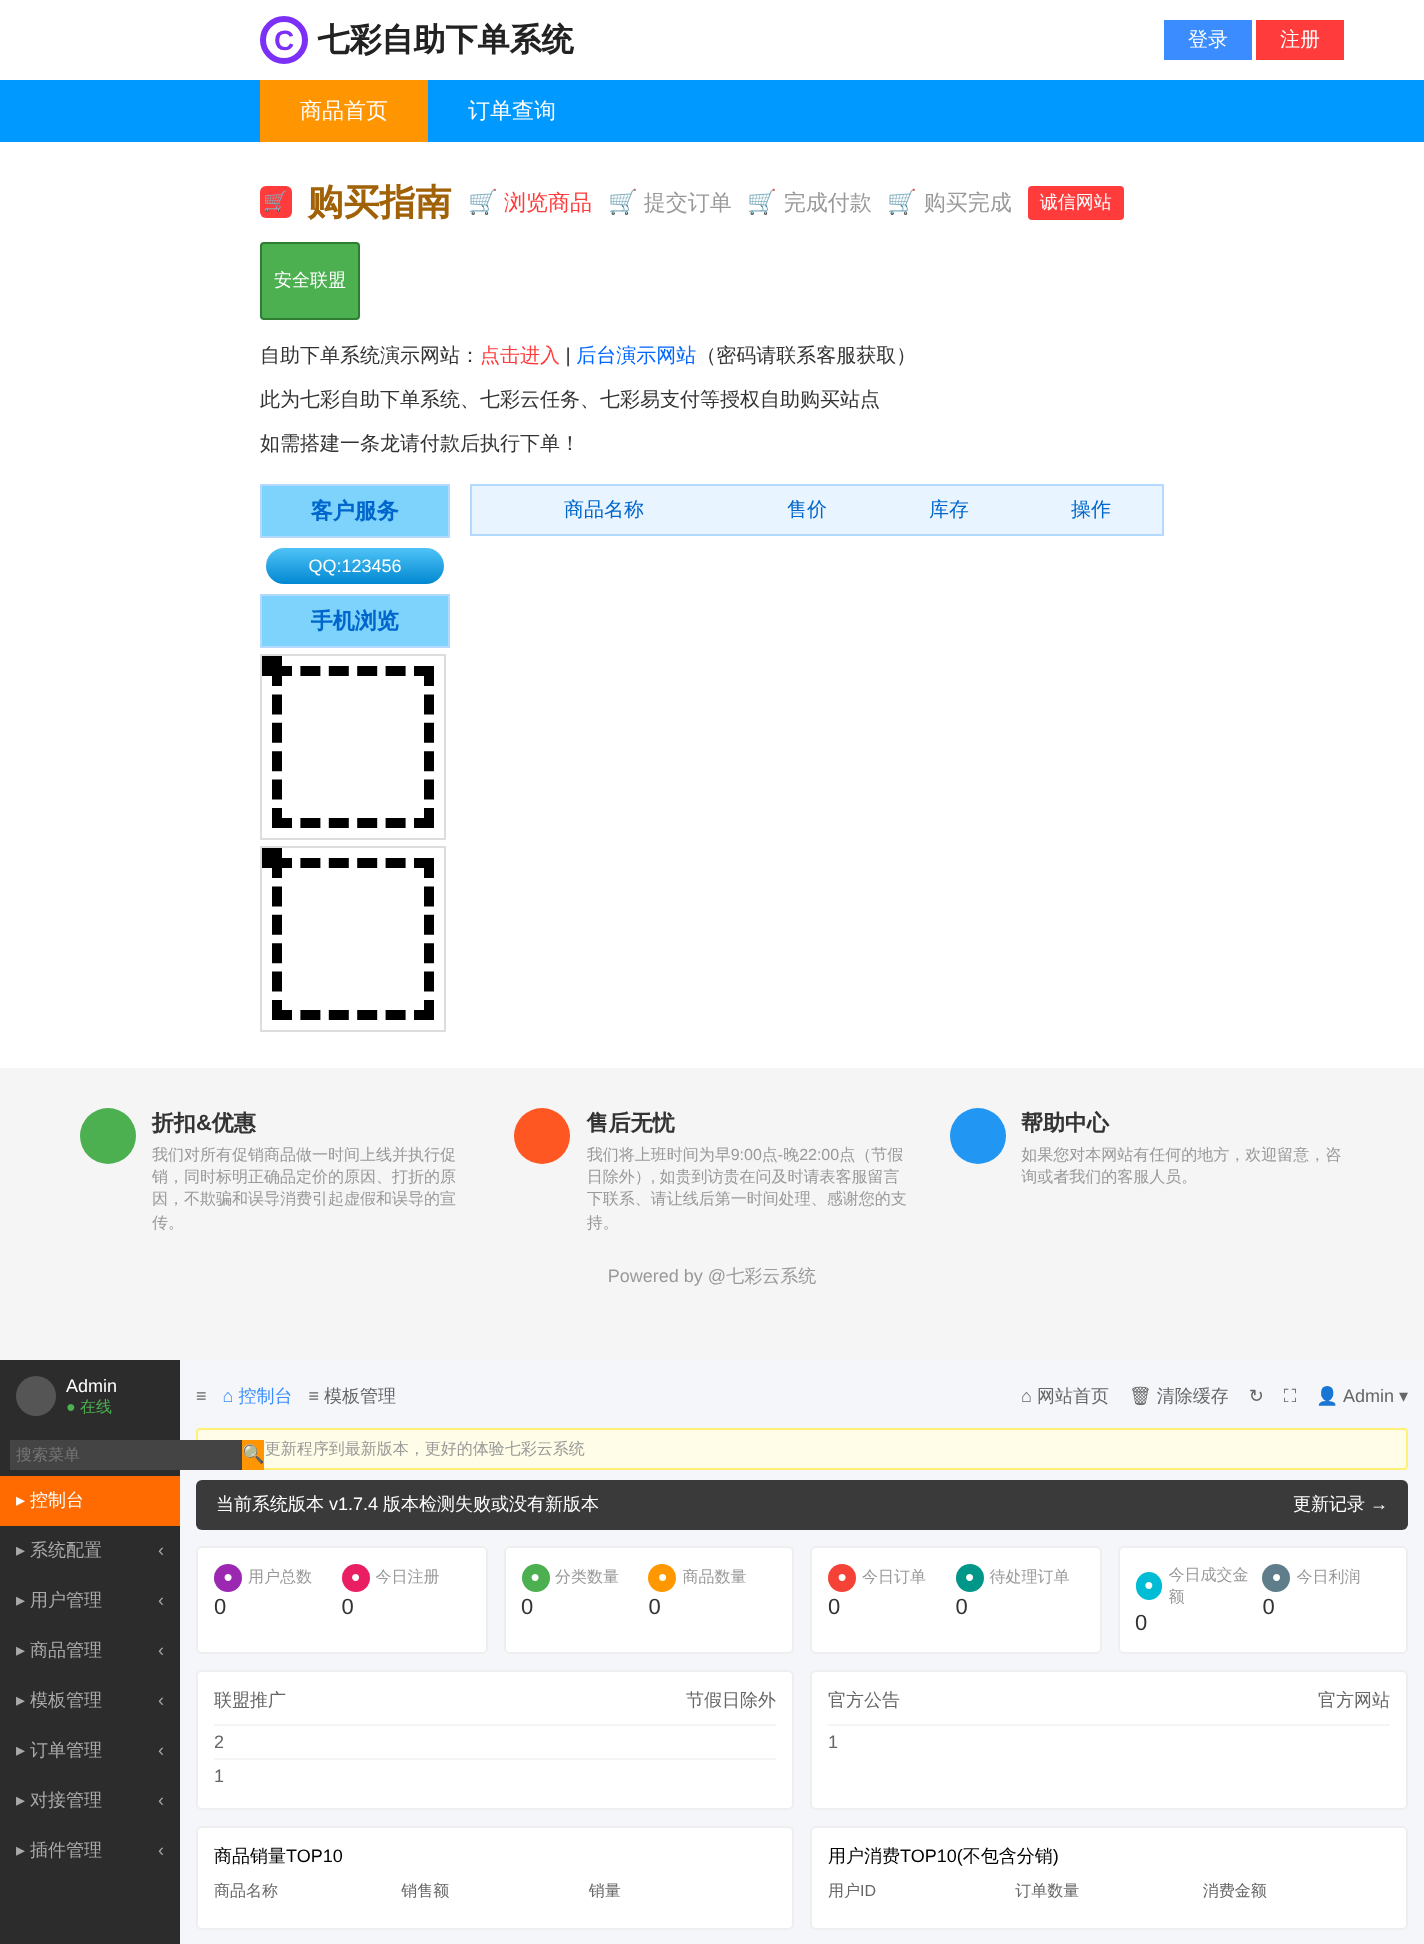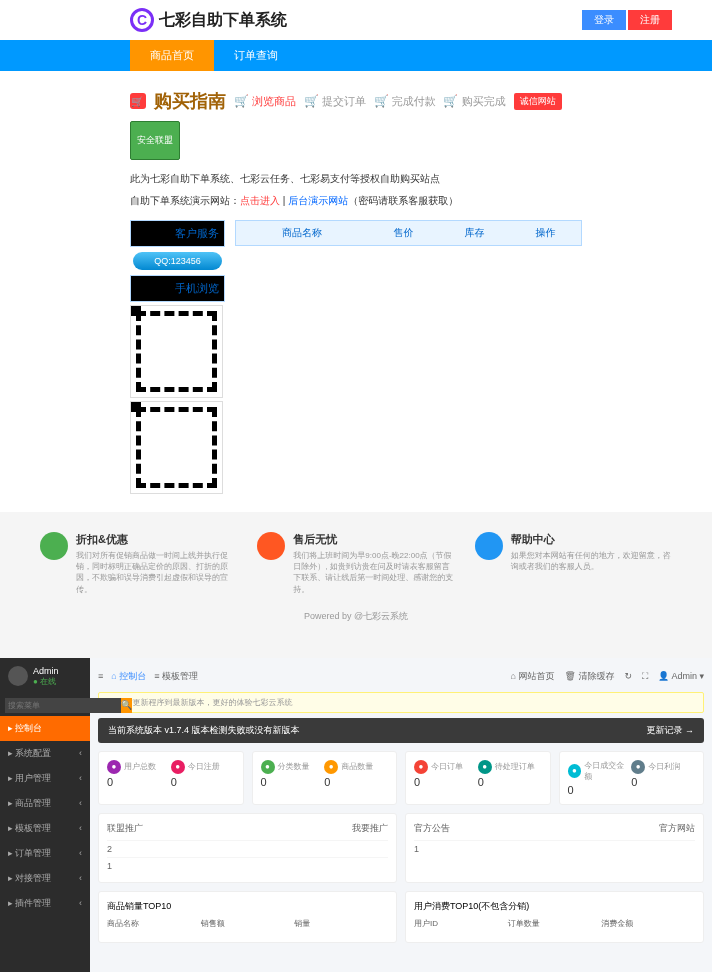--- a/index.html
+++ b/index.html
@@ -23,21 +23,21 @@
 .step-icon{color:#00a8ff;font-size:12px}
 .step-active{color:#ff3b3b}
 .step-idle{color:#999}
 .badge-red{background:#ff3b3b;color:#fff;padding:2px 6px;font-size:9px;border-radius:2px}
 .badge-green{background:#4caf50;color:#fff;padding:12px 6px;font-size:9px;border-radius:2px;border:1px solid #2e7d32}
 .notice{font-size:10px;color:#333;line-height:1.8;padding:2px 0}
 .notice .red{color:#ff3b3b}
 .notice .blue{color:#0066ff}
 .main-row{display:flex;gap:10px;margin-top:8px}
 .sidebar{width:95px}
-.side-head{background:#000000;color:#0066cc;text-align:right;padding:5px;font-size:11px;font-weight:normal;border:1px solid #b3d9ff}
+.side-head{background:#7dd3fc;color:#0066cc;text-align:center;padding:5px;font-size:11px;font-weight:bold;border:1px solid #b3d9ff}
 .qq-btn{background:linear-gradient(#4fc3f7,#0288d1);color:#fff;text-align:center;padding:4px;font-size:9px;margin:5px 3px;border-radius:10px;cursor:pointer}
 .qr{width:93px;height:93px;border:1px solid #ddd;margin:3px 0;position:relative;background:#fff}
 .qr::before,.qr::after{content:"";position:absolute;border:5px solid #000}
 .qr::before{top:5px;left:5px;right:5px;bottom:5px;border-color:#000;border-style:dashed}
 .product-table{flex:1}
 .thead{display:flex;background:#e8f4ff;border:1px solid #b3d9ff}
 .th{flex:1;padding:5px;font-size:10px;color:#0066cc;text-align:center}
 .th:first-child{flex:2}
 .footer-info{background:#f5f5f5;padding:20px 40px;margin-top:15px}
 .info-row{display:flex;gap:20px;justify-content:space-around}
@@ -111,24 +111,25 @@
           <span class="step-icon">🛒</span>
           <span class="step-idle">完成付款</span>
         </span>
       <span class="guide-step">
           <span class="step-icon">🛒</span>
           <span class="step-idle">购买完成</span>
         </span>
       <span class="badge-red">诚信网站</span>
       <span class="badge-green">安全联盟</span>
     </div>
-    <div class="notice">此为七彩自助下单系统、七彩云任务、七彩易支付等授权自助购买站点</div>
     <div class="notice">
       <span>自助下单系统演示网站：</span><span class="red">点击进入</span><span> | </span><span class="blue">后台演示网站</span><span>（密码请联系客服获取）</span>
     </div>
+    <div class="notice">此为七彩自助下单系统、七彩云任务、七彩易支付等授权自助购买站点</div>
+    <div class="notice">如需搭建一条龙请付款后执行下单！</div>
 
     <div class="main-row">
       <div class="sidebar">
         <div class="side-head">客户服务</div>
         <div class="qq-btn">QQ:123456</div>
         <div class="side-head">手机浏览</div>
         <div class="qr"></div>
         <div class="qr"></div>
       </div>
       <div class="product-table">
@@ -300,21 +301,21 @@
               <span>今日利润</span>
             </div>
         <div class="stat-val">0</div>
       </div>
     </div>
       </div>
     <div class="panel-row" id="panel-row">
         <div class="panel">
       <div class="panel-head">
             <span>联盟推广</span>
-            <span>我要推广</span>
+            <span>节假日除外</span>
           </div>
       <div class="panel-body">
             <div>2</div>
             <div>1</div>
           </div>
     </div>
         <div class="panel">
       <div class="panel-head">
             <span>官方公告</span>
             <span>官方网站</span>

